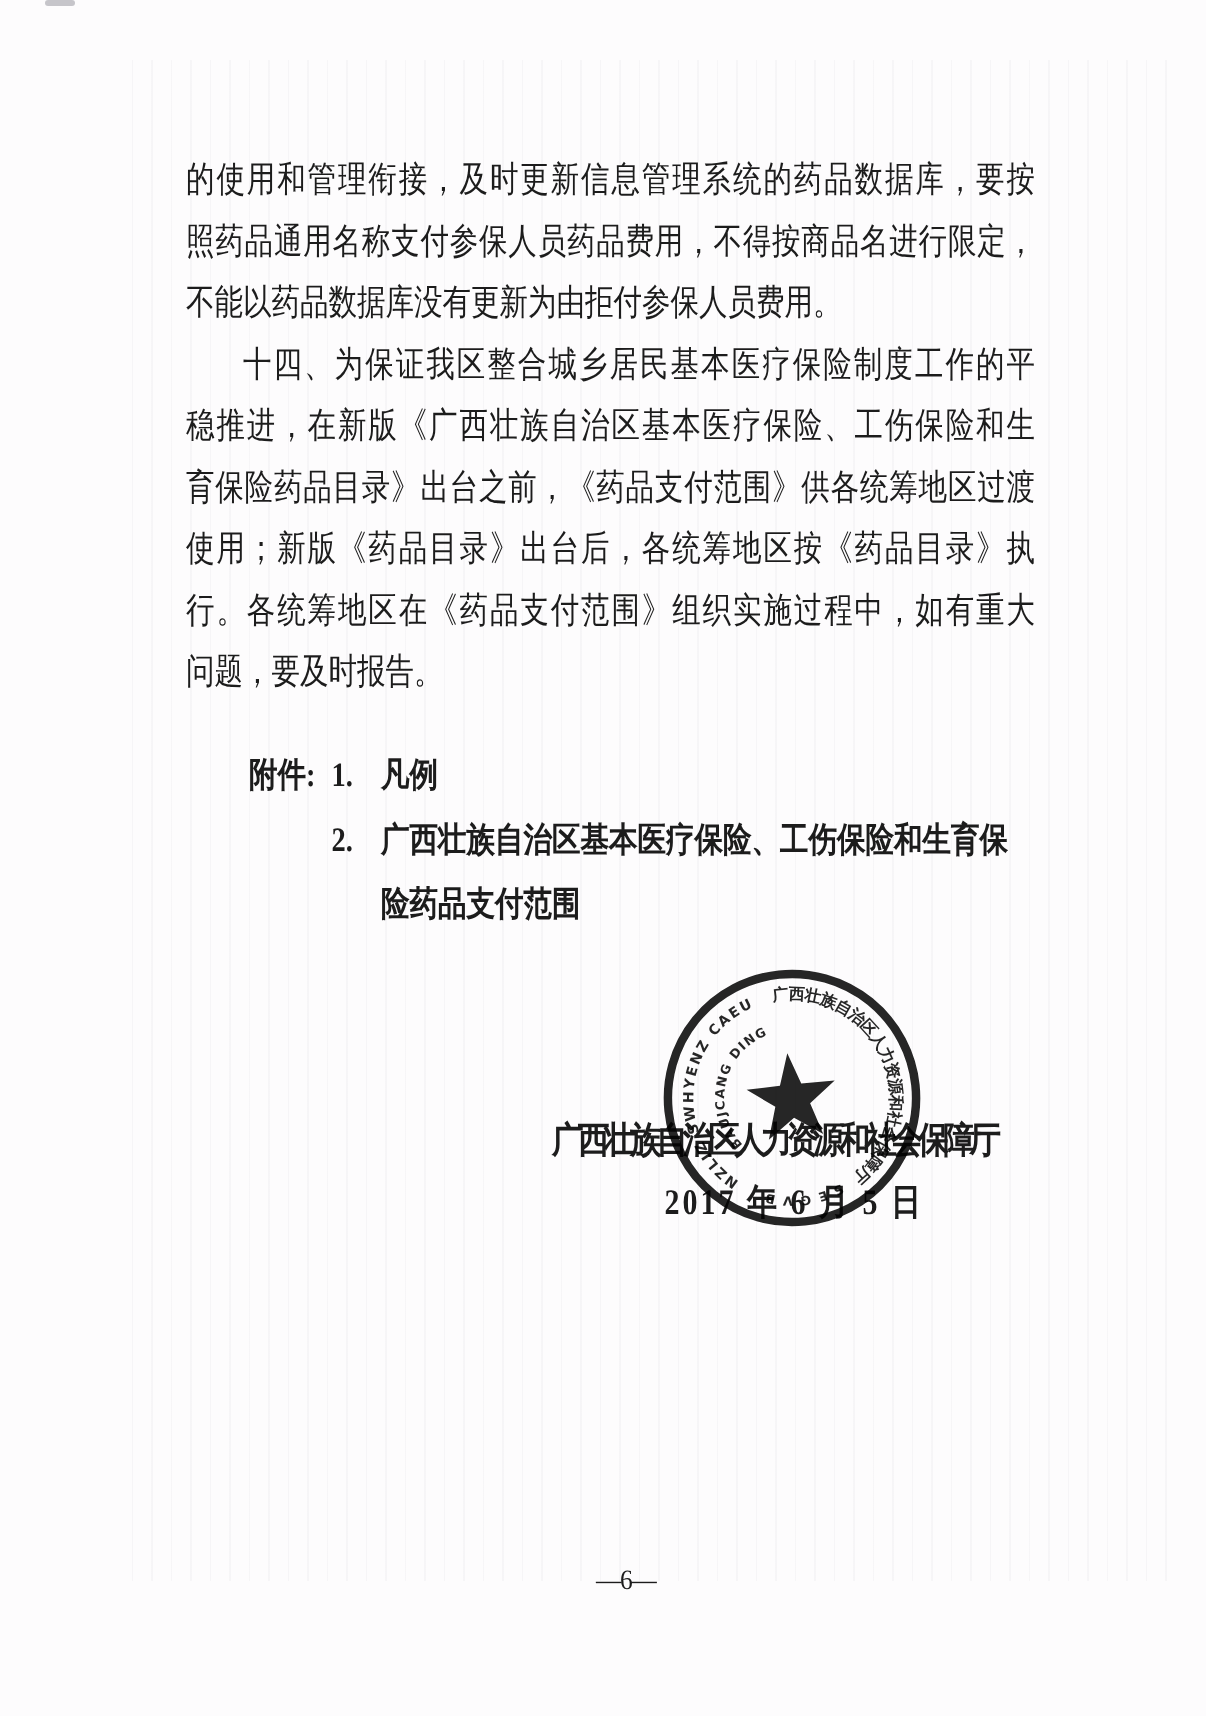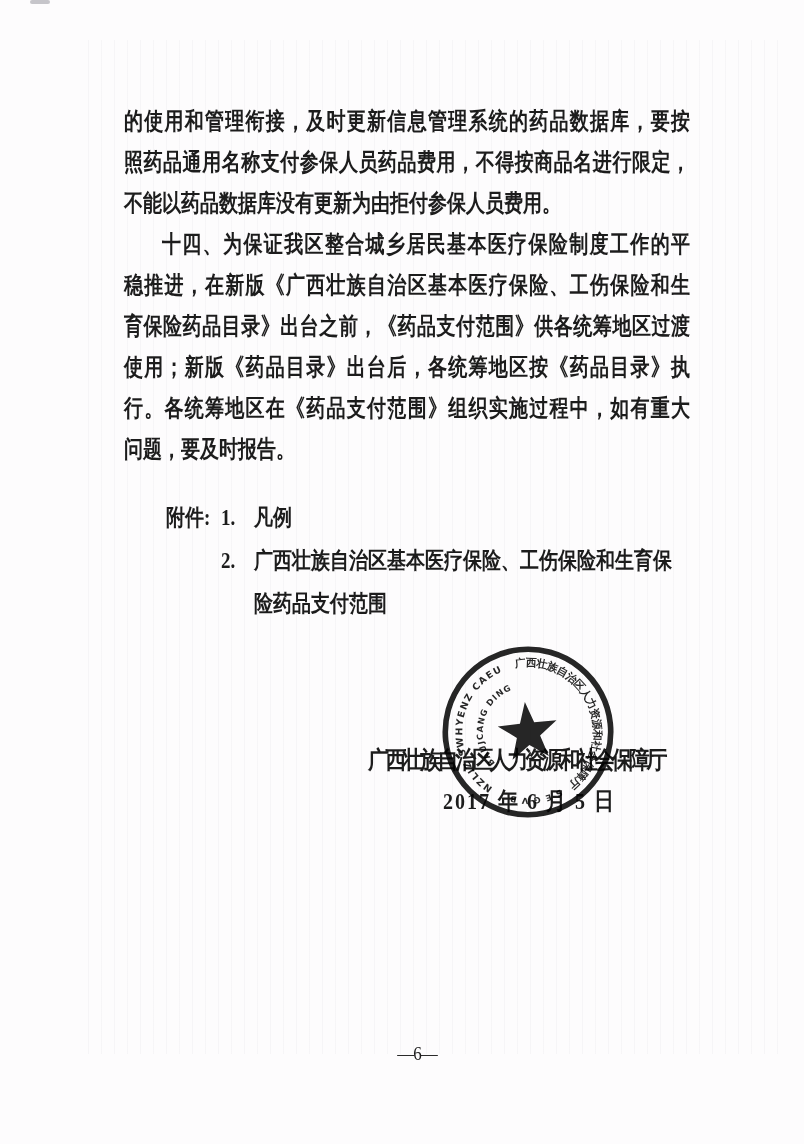--- a/index.html
+++ b/index.html
@@ -15,21 +15,21 @@
   .scan-stripes {
     position:absolute; left:88px; right:20px; top:40px; bottom:90px;
     background:repeating-linear-gradient(90deg, rgba(120,120,138,0.05) 0 1px, transparent 1px 13px);
     pointer-events:none;
   }
   .scan-speck {
     position:absolute; left:30px; top:0; width:20px; height:4px;
     background:rgba(130,130,140,0.45); border-radius:2px;
   }
   
-  .body-text { position:absolute; left:124px; top:100px; width:566px; font-weight:bold; }
+  .body-text { position:absolute; left:124px; top:100px; width:566px; font-weight:normal; }
   .bline {
     height:41px; line-height:41px; font-size:19px;
     transform:scaleY(1.25);
     text-align:justify;
   }
   .bline.just { text-align:justify; text-align-last:justify; }
   .bline.left { text-align:left; text-align-last:left; }
   .bline.indent { text-indent:38px; }
   
   .att { position:absolute; font-weight:bold; font-size:19px; line-height:28px; transform:scaleY(1.2); white-space:nowrap; }

